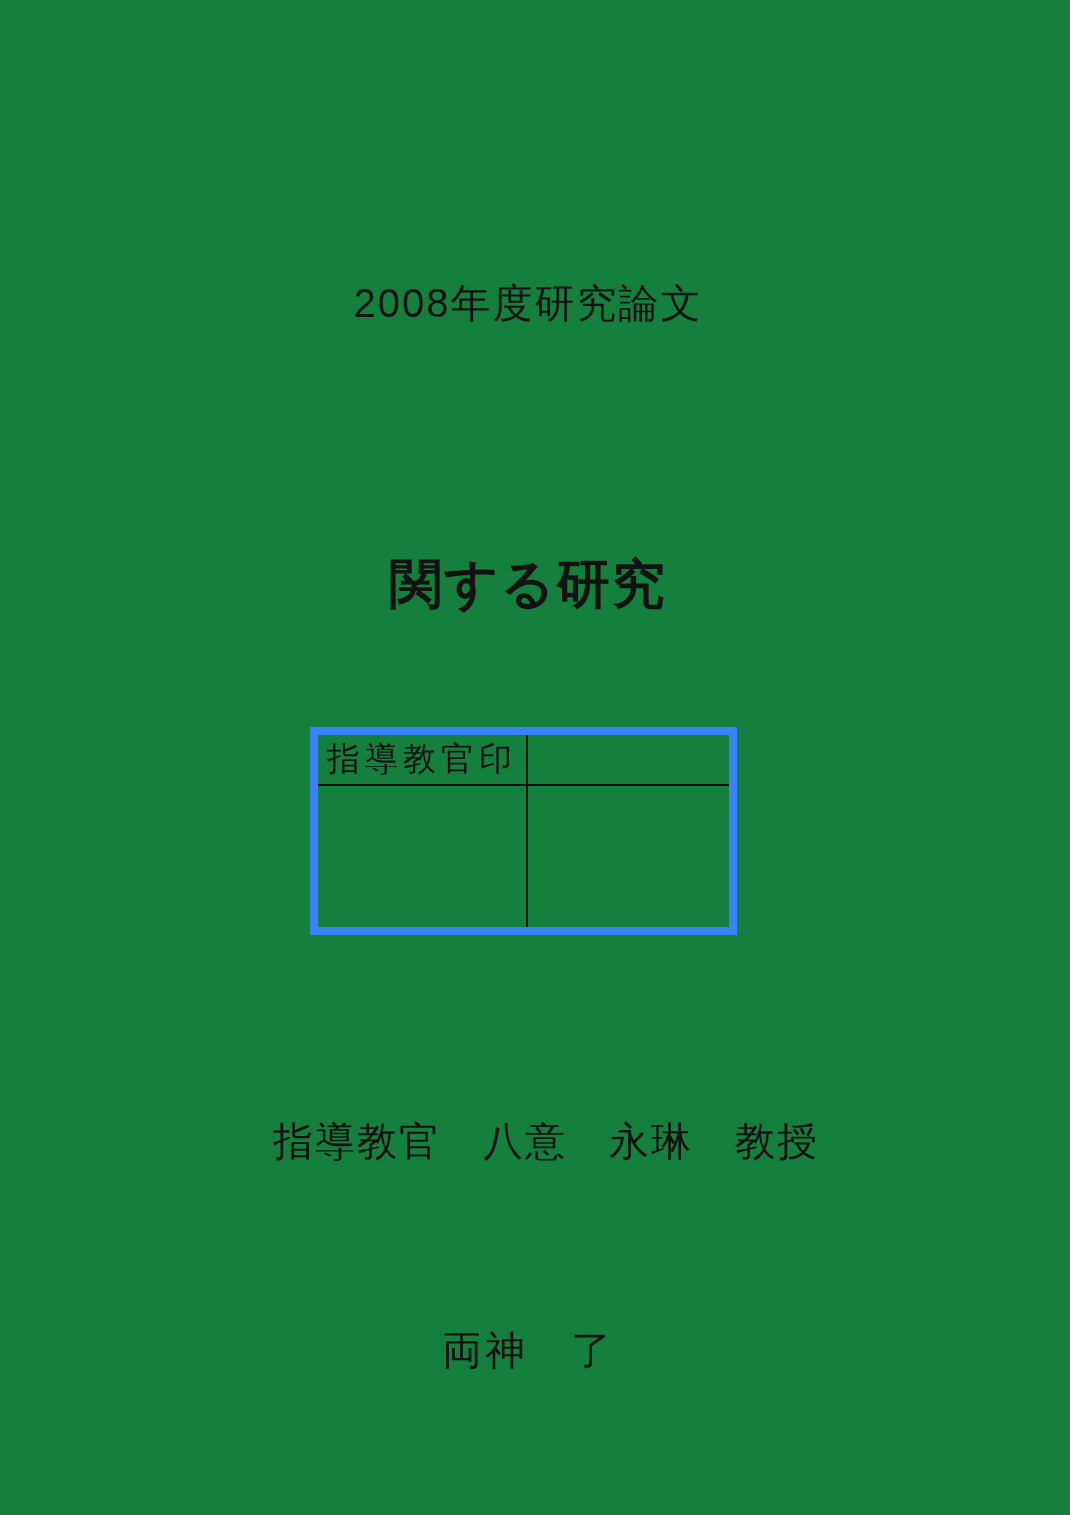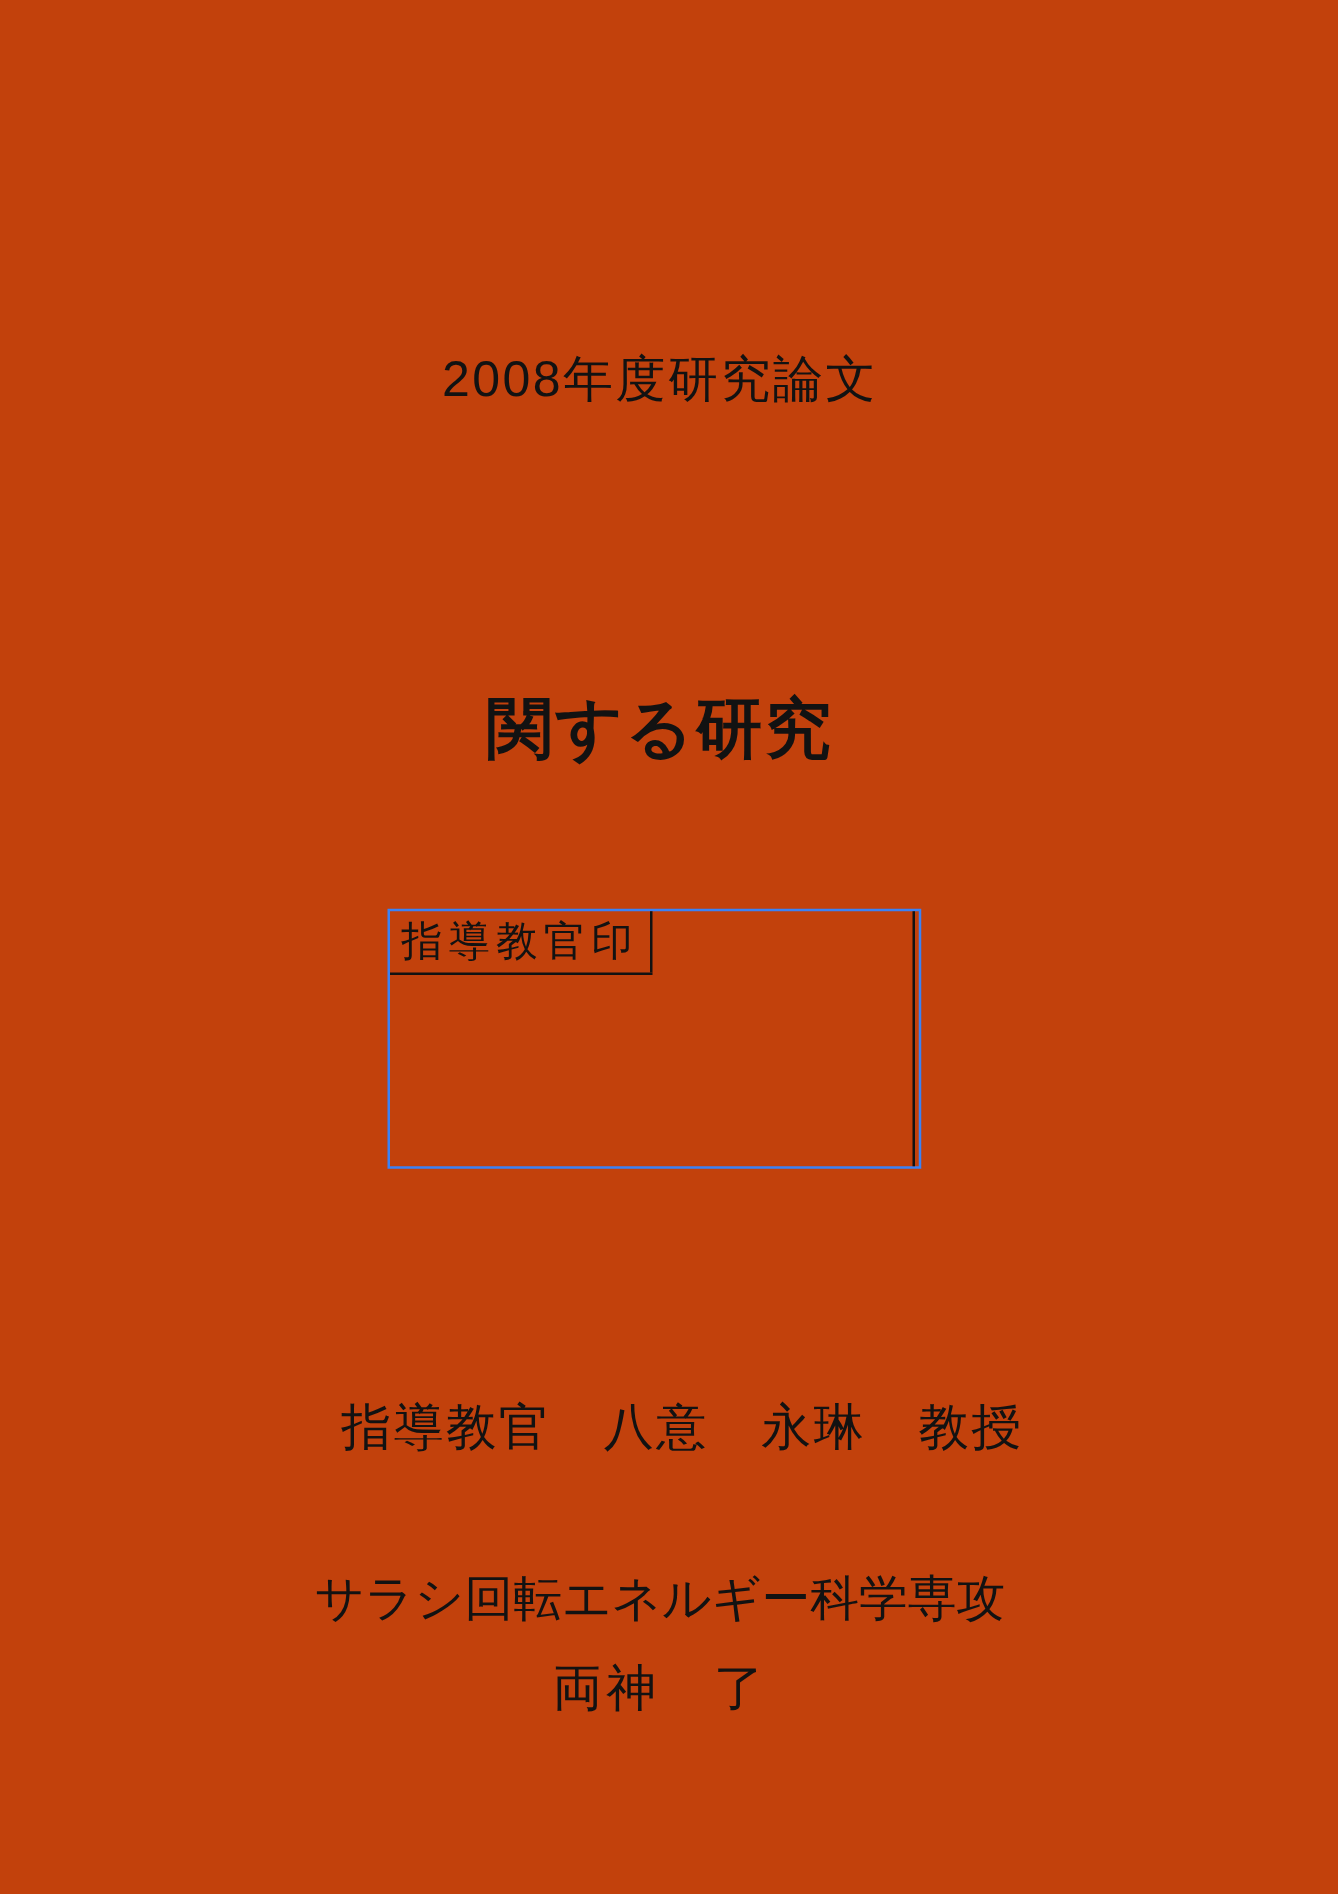--- a/index.html
+++ b/index.html
@@ -4,21 +4,21 @@
 <style>
   html, body {
     margin: 0;
     padding: 0;
     background: #ffffff;
   }
   .page {
     position: relative;
     width: 1070px;
     height: 1515px;
-    background: #c2410c;
+    background: #15803d;
     color: #121212;
     font-family: "Liberation Sans", "DejaVu Sans", sans-serif;
     overflow: hidden;
   }
   .centered {
     position: absolute;
     left: 0;
     width: 1056px;
     text-align: center;
     white-space: pre;
@@ -34,23 +34,24 @@
     font-weight: 700;
     line-height: 72px;
     letter-spacing: 2px;
   }
   .stamp-table {
     position: absolute;
     left: 310px;
     top: 727px;
     width: 427px;
     height: 208px;
-    border: 2px solid #3b82f6;
+    border: 8px solid #3b82f6;
     box-sizing: border-box;
     display: flex;
+    flex-direction: column;
   }
   .stamp-header-row {
     display: flex;
     height: 49px;
     border-bottom: 2px solid #121212;
     flex: none;
   }
   .stamp-body-row {
     display: flex;
     flex: 1;
@@ -114,17 +115,16 @@
     </div>
     <div class="stamp-body-row">
       <div class="stamp-cell-left"></div>
       <div class="stamp-cell-right"></div>
     </div>
   </div>
 
   <div class="centered advisor-line">指導教官　八意　永琳　教授</div>
 
 
-  <div class="centered major-line">サラシ回転エネルギー科学専攻</div>
 
   <div class="centered author-line">両神　了</div>
 
 </div>
 
 </body></html>

